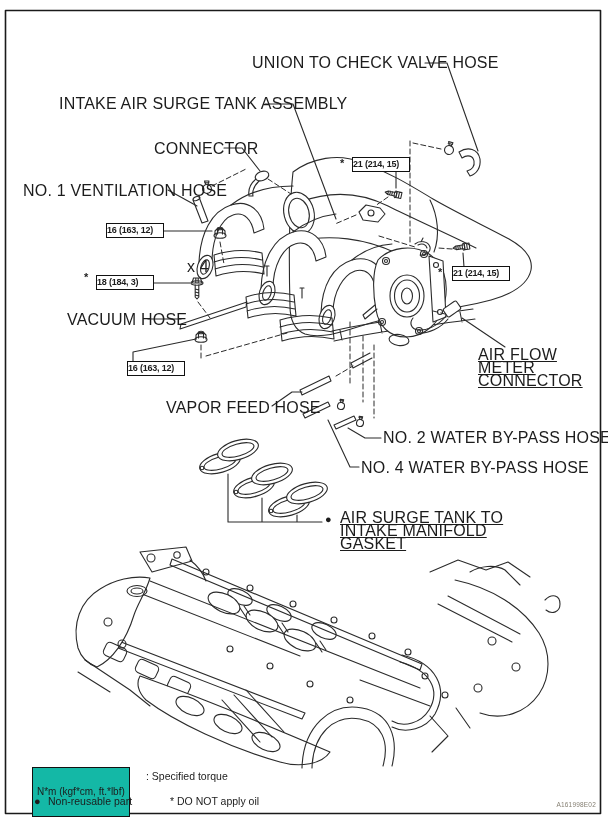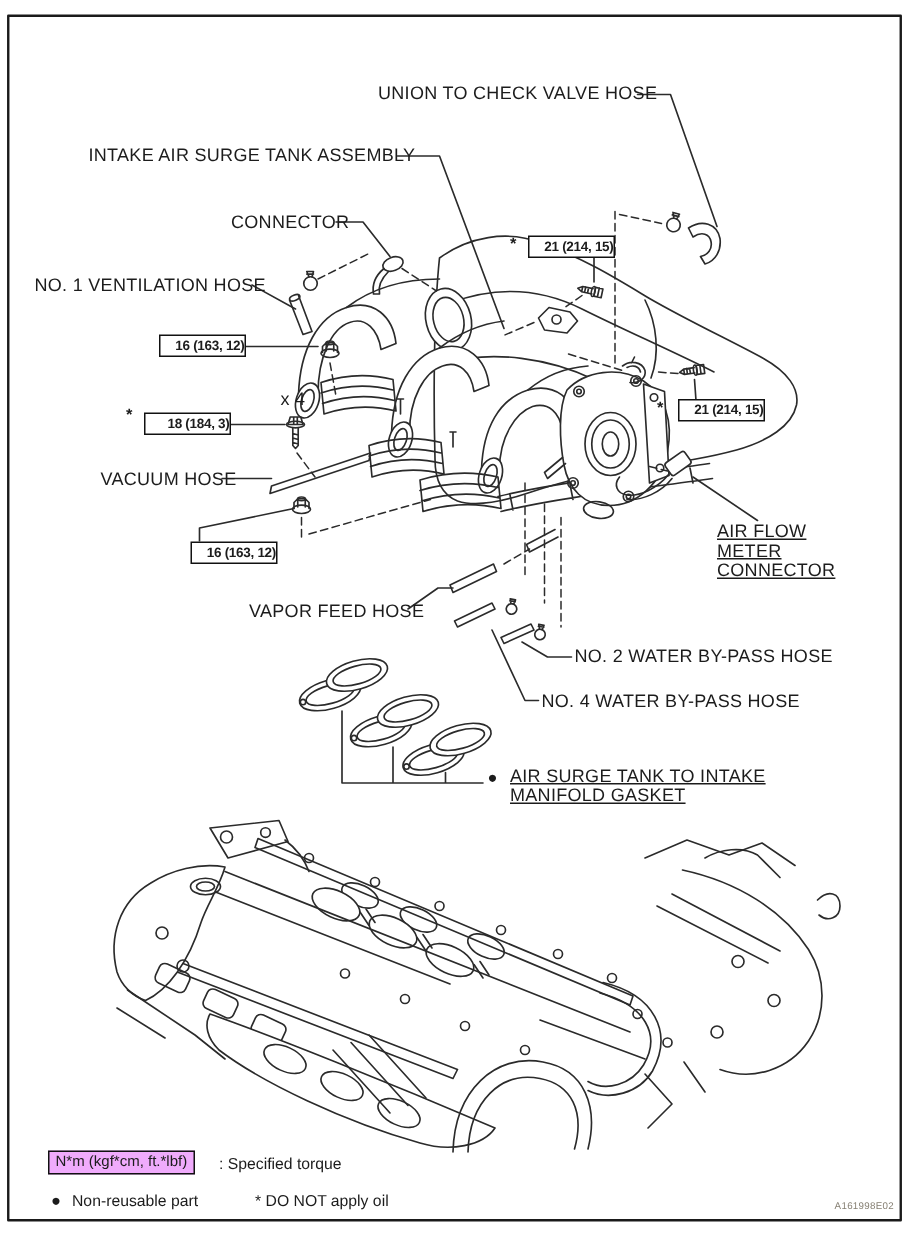--- a/index.html
+++ b/index.html
@@ -1,28 +1,28 @@
 <!DOCTYPE html>
 <html><head>
 <meta charset="utf-8">
 <style>
   html,body{margin:0;padding:0;background:#fff;}
   .stage{position:relative;width:608px;height:825px;background:#fff;overflow:hidden;
          font-family:"Liberation Sans",sans-serif;color:#1c1c1c;}
   .stage svg{position:absolute;left:0;top:0;}
-  .lbl{position:absolute;font-size:12px;line-height:13px;white-space:nowrap;
+  .lbl{position:absolute;font-size:16px;line-height:13px;white-space:nowrap;
        color:#1c1c1c;letter-spacing:.2px;}
   .lbl.wrap{white-space:normal;text-decoration:underline;}
   .tq{position:absolute;border:1.4px solid #111;background:#fff;width:56px;
-      font-size:9px;font-weight:bold;line-height:11px;text-align:right;
+      font-size:9px;font-weight:bold;line-height:11px;text-align:left;
       padding:1px 0;letter-spacing:-.2px;}
   .ast{position:absolute;font-size:11px;font-weight:bold;}
   .bullet{position:absolute;font-size:11px;line-height:11px;}
-  .legend-box{position:absolute;border:1.3px solid #111;background:#f0abfc;
-      font-size:10px;line-height:12px;padding:1px 4px;white-space:nowrap;}
+  .legend-box{position:absolute;border:1.3px solid #111;background:#14b8a6;
+      font-size:10px;line-height:12px;padding:18px 4px;white-space:nowrap;}
   .legend-txt{position:absolute;font-size:10.5px;white-space:nowrap;text-align:right;}
   .code{position:absolute;font-size:6.5px;color:#857f72;width:56px;text-align:right;
         letter-spacing:.2px;}
 </style>
 </head>
 <body>
 
 <div class="stage">
 
 <svg width="608" height="825" viewBox="0 0 608 825">

